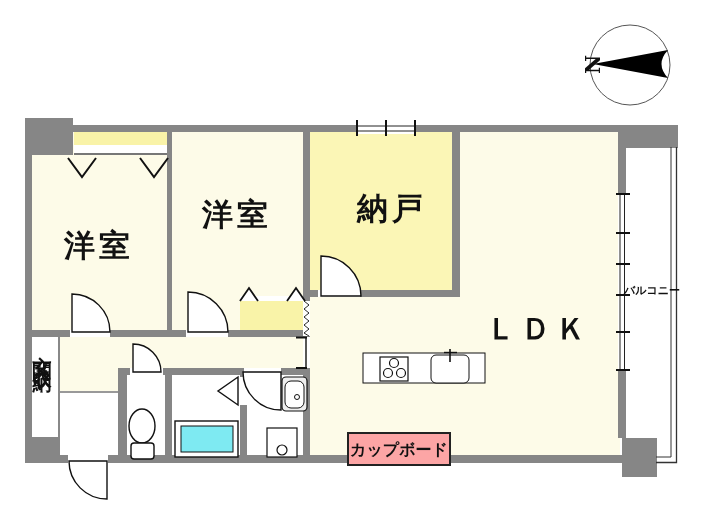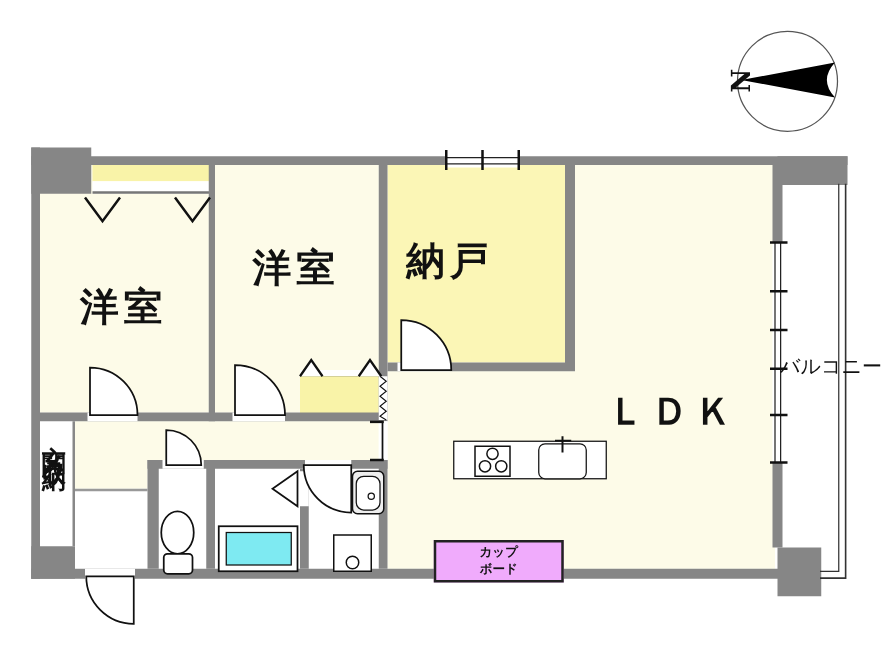--- a/index.html
+++ b/index.html
@@ -11,26 +11,26 @@
   .closet{background:#F9F3A8;}
   .nando{background:#FBF6B6;}
   .white{background:#ffffff;}
   
   .wall{background:#868686;}
   .sill{background:#ffffff;}
   svg.overlay{position:absolute;left:0;top:0;z-index:6;pointer-events:none;}
   .lbl{position:absolute;z-index:8;font-weight:bold;color:#111;white-space:nowrap;}
   .lbl-room{font-size:31px;letter-spacing:4px;}
   .lbl-ldk{font-size:30px;letter-spacing:5px;margin-top:28px;}
-  .lbl-balcony{font-size:16px;font-weight:normal;letter-spacing:0;}
+  .lbl-balcony{font-size:11px;font-weight:bold;letter-spacing:0;}
   .lbl-genkan{writing-mode:vertical-rl;font-size:19px;letter-spacing:6px;line-height:1;}
   .lbl-n{font-family:"DejaVu Serif","Liberation Serif",serif;font-size:21px;transform:rotate(-90deg);}
-  .cupboard{position:absolute;left:347px;top:432px;width:100px;height:30px;background:#f0abfc;
-            border:2px solid #222;z-index:7;display:flex;flex-direction:column;
-            align-items:center;justify-content:center;font-size:10px;font-weight:bold;line-height:13px;}
+  .cupboard{position:absolute;left:347px;top:432px;width:100px;height:30px;background:#fca5a5;
+            border:2px solid #222;z-index:7;display:flex;flex-direction:row;
+            align-items:center;justify-content:center;font-size:16px;font-weight:bold;line-height:13px;}
 </style>
 </head>
 <body>
 
 <div class="stage">
 
   <div class="abs room" style="left:32px;top:132px;width:135px;height:198px;"></div>
   <div class="abs closet" style="left:74px;top:128px;width:94px;height:17px;"></div>
   <div class="abs white" style="left:74px;top:145px;width:94px;height:8px;border-bottom:2px solid #777;"></div>
   <div class="abs room" style="left:172px;top:132px;width:131px;height:198px;"></div>
@@ -161,21 +161,21 @@
     </g>
 
     <g>
       <circle cx="630" cy="65" r="40" fill="#ffffff" stroke="#555" stroke-width="1"></circle>
       <path d="M593,64 L668,50 Q655,64 668,78 Z" fill="#000000"></path>
     </g>
   </svg>
 
   <div class="lbl lbl-room" style="left:64px;top:225px;">洋室</div>
   <div class="lbl lbl-room" style="left:202px;top:194px;">洋室</div>
-  <div class="lbl lbl-room" style="left:325px;top:188px;">納戸</div>
+  <div class="lbl lbl-room" style="left:357px;top:188px;">納戸</div>
   <div class="lbl lbl-ldk" style="left:486px;top:281px;">ＬＤＫ</div>
   <div class="lbl lbl-balcony" style="left:624px;top:283px;z-index:9;">バルコニー</div>
   <div class="lbl lbl-genkan" style="left:33px;top:341px;">玄関収納</div>
   <div class="lbl lbl-n" style="left:583px;top:52px;">N</div>
 
   <div class="cupboard">
     <span>カップ</span>
     <span>ボード</span>
   </div>
 

